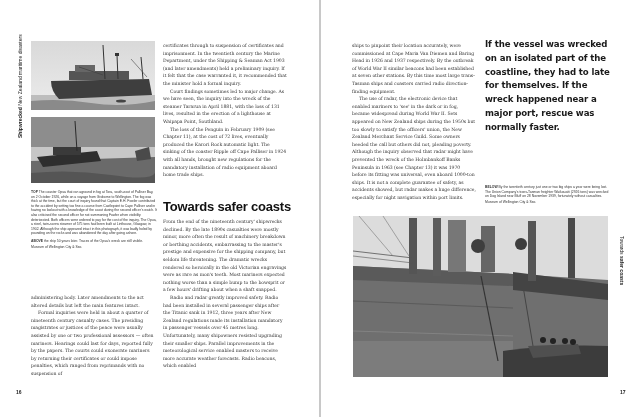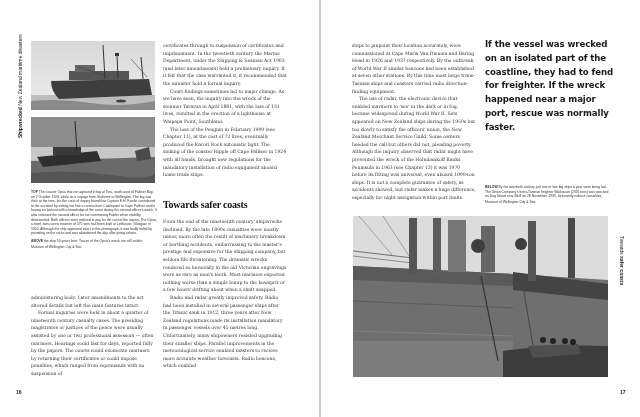--- a/index.html
+++ b/index.html
@@ -14,21 +14,21 @@
   .rh-right{left:625px;top:236px;transform:rotate(90deg);}
   .rh-right b{font-weight:bold;}
   .photo{position:absolute;overflow:hidden;}
   .photo svg{display:block;width:100%;height:100%;}
   .caption{position:absolute;font-family:"Liberation Sans",sans-serif;font-size:3.4px;line-height:4.6px;color:#333;}
   .caption .lead{font-weight:bold;}
   .caption .credit{display:block;margin-top:1px;}
   .body-col{position:absolute;font-family:"DejaVu Serif",serif;font-size:4.6px;line-height:7.6px;color:#333;letter-spacing:-0.05px;}
   .body-col p{margin:0;}
   .body-col p.indent{text-indent:7px;}
-  .section-title{position:absolute;font-family:Liberation Serif, serif;font-weight:bold;font-size:10px;color:#111;letter-spacing:-0.2px;}
+  .section-title{position:absolute;font-family:Liberation Sans, sans-serif;font-weight:bold;font-size:13px;color:#111;letter-spacing:-0.2px;}
   .pullquote{position:absolute;font-family:"DejaVu Sans",sans-serif;font-weight:bold;font-size:8.6px;line-height:13.8px;color:#1a1a1a;letter-spacing:-0.1px;}
   .folio{position:absolute;font-family:"Liberation Sans",sans-serif;font-weight:bold;font-size:5px;color:#222;}
 </style>
 </head>
 <body>
 
 <div class="page page-left"></div>
 <div class="page page-right"></div>
 <div class="gutter"></div>
 
@@ -95,21 +95,21 @@
   <p class="indent">Radio and radar greatly improved safety. Radio had been installed in several passenger ships after the Titanic sank in 1912, three years after New Zealand regulations made its installation mandatory in passenger vessels over 45 metres long. Unfortunately, many shipowners resisted upgrading their smaller ships. Parallel improvements in the meteorological service enabled masters to receive more accurate weather forecasts. Radio beacons, which enabled</p>
 </div>
 
 <div class="folio" style="left:16px;top:389px;">16</div>
 
 <div class="body-col" style="left:352px;top:42px;width:124px;">
   <p>ships to pinpoint their location accurately, were commissioned at Cape Maria Van Diemen and Baring Head in 1926 and 1937 respectively. By the outbreak of World War II similar beacons had been established at seven other stations. By this time most large trans-Tasman ships and coasters carried radio direction-finding equipment.</p>
   <p class="indent">The use of radar, the electronic device that enabled mariners to 'see' in the dark or in fog, became widespread during World War II. Sets appeared on New Zealand ships during the 1950s but too slowly to satisfy the officers' union, the New Zealand Merchant Service Guild. Some owners heeded the call but others did not, pleading poverty. Although the inquiry observed that radar might have prevented the wreck of the Holmbankoff Banks Peninsula in 1963 (see Chapter 13) it was 1970 before its fitting was universal, even aboard 1000-ton ships. It is not a complete guarantee of safety, as accidents showed, but radar makes a huge difference, especially for night navigation within port limits.</p>
 </div>
 
-<div class="pullquote" style="left:485px;top:38px;width:130px;">If the vessel was wrecked on an isolated part of the coastline, they had to fend for freighter. If the wreck happened near a major port, rescue was normally faster.</div>
+<div class="pullquote" style="left:485px;top:38px;width:130px;">If the vessel was wrecked on an isolated part of the coastline, they had to late for themselves. If the wreck happened near a major port, rescue was normally faster.</div>
 
 <div class="caption" style="left:485px;top:185px;width:128px;">
   <span class="lead">BELOW</span><span> By the twentieth century just one or two big ships a year were being lost. The Union Company's trans-Tasman freighter Waikouaiti (2926 tons) was wrecked on Dog Island near Bluff on 28 November 1939, fortunately without casualties.</span>
   <span class="credit">Museum of Wellington City &amp; Sea</span>
 </div>
 
 <div class="photo" style="left:353px;top:216px;width:255px;height:161px;">
   <svg viewBox="0 0 255 161" preserveAspectRatio="none">
     <rect width="255" height="161" fill="#dcdcdc"></rect>
     <path d="M0 50 L160 58 L255 64 V150 L0 161Z" fill="#6f6f6f"></path>

